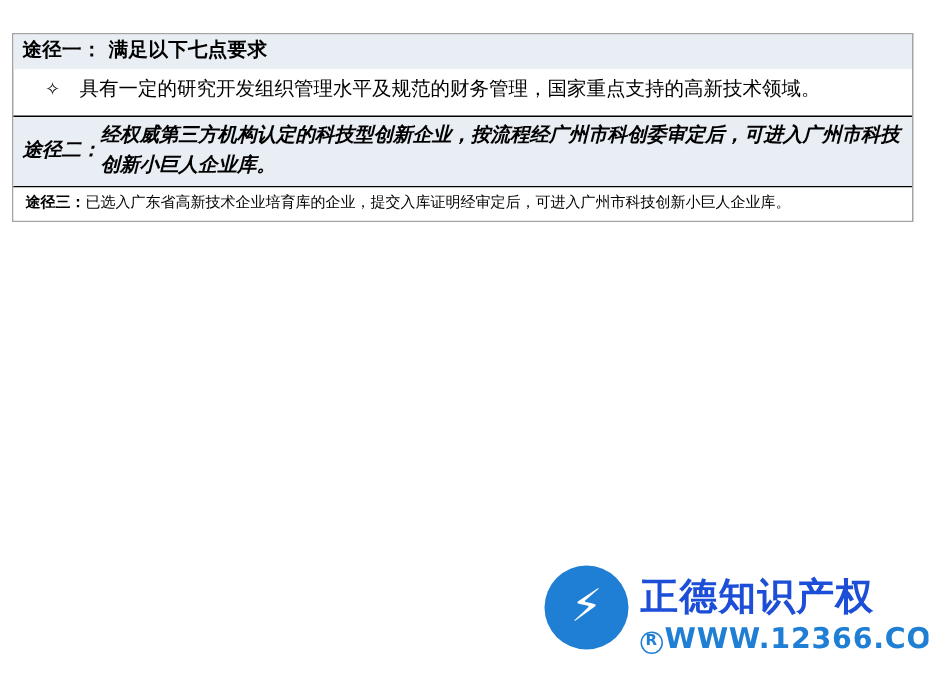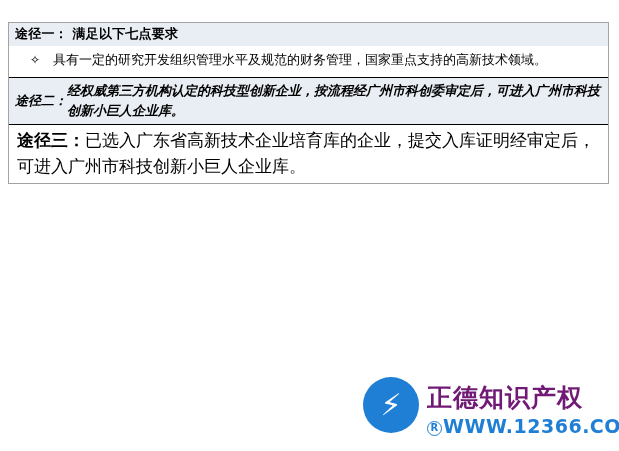--- a/index.html
+++ b/index.html
@@ -71,21 +71,21 @@
     font-weight: bold;
     white-space: nowrap;
   }
   .pathway-text {
     flex: 1;
     font-weight: bold;
   }
   .plain-row {
     background: #ffffff;
     padding: 3px 8px 4px 8px;
-    font-size: 17px;
+    font-size: 10px;
     line-height: 1.5;
   }
   .plain-row .lbl {
     font-weight: bold;
   }
   .watermark {
     position: absolute;
     right: 6px;
     bottom: 2px;
     width: 260px;
@@ -112,21 +112,21 @@
     font-size: 30px;
     font-weight: bold;
     line-height: 1;
   }
   .wm-title {
     position: absolute;
     left: 74px;
     top: 10px;
     font-size: 25px;
     font-weight: bold;
-    color: #701a75;
+    color: #1d4ed8;
     letter-spacing: 1px;
     white-space: nowrap;
   }
   .wm-sub {
     position: absolute;
     left: 74px;
     top: 44px;
     font-size: 19px;
     font-weight: bold;
     color: #1f7fd4;

